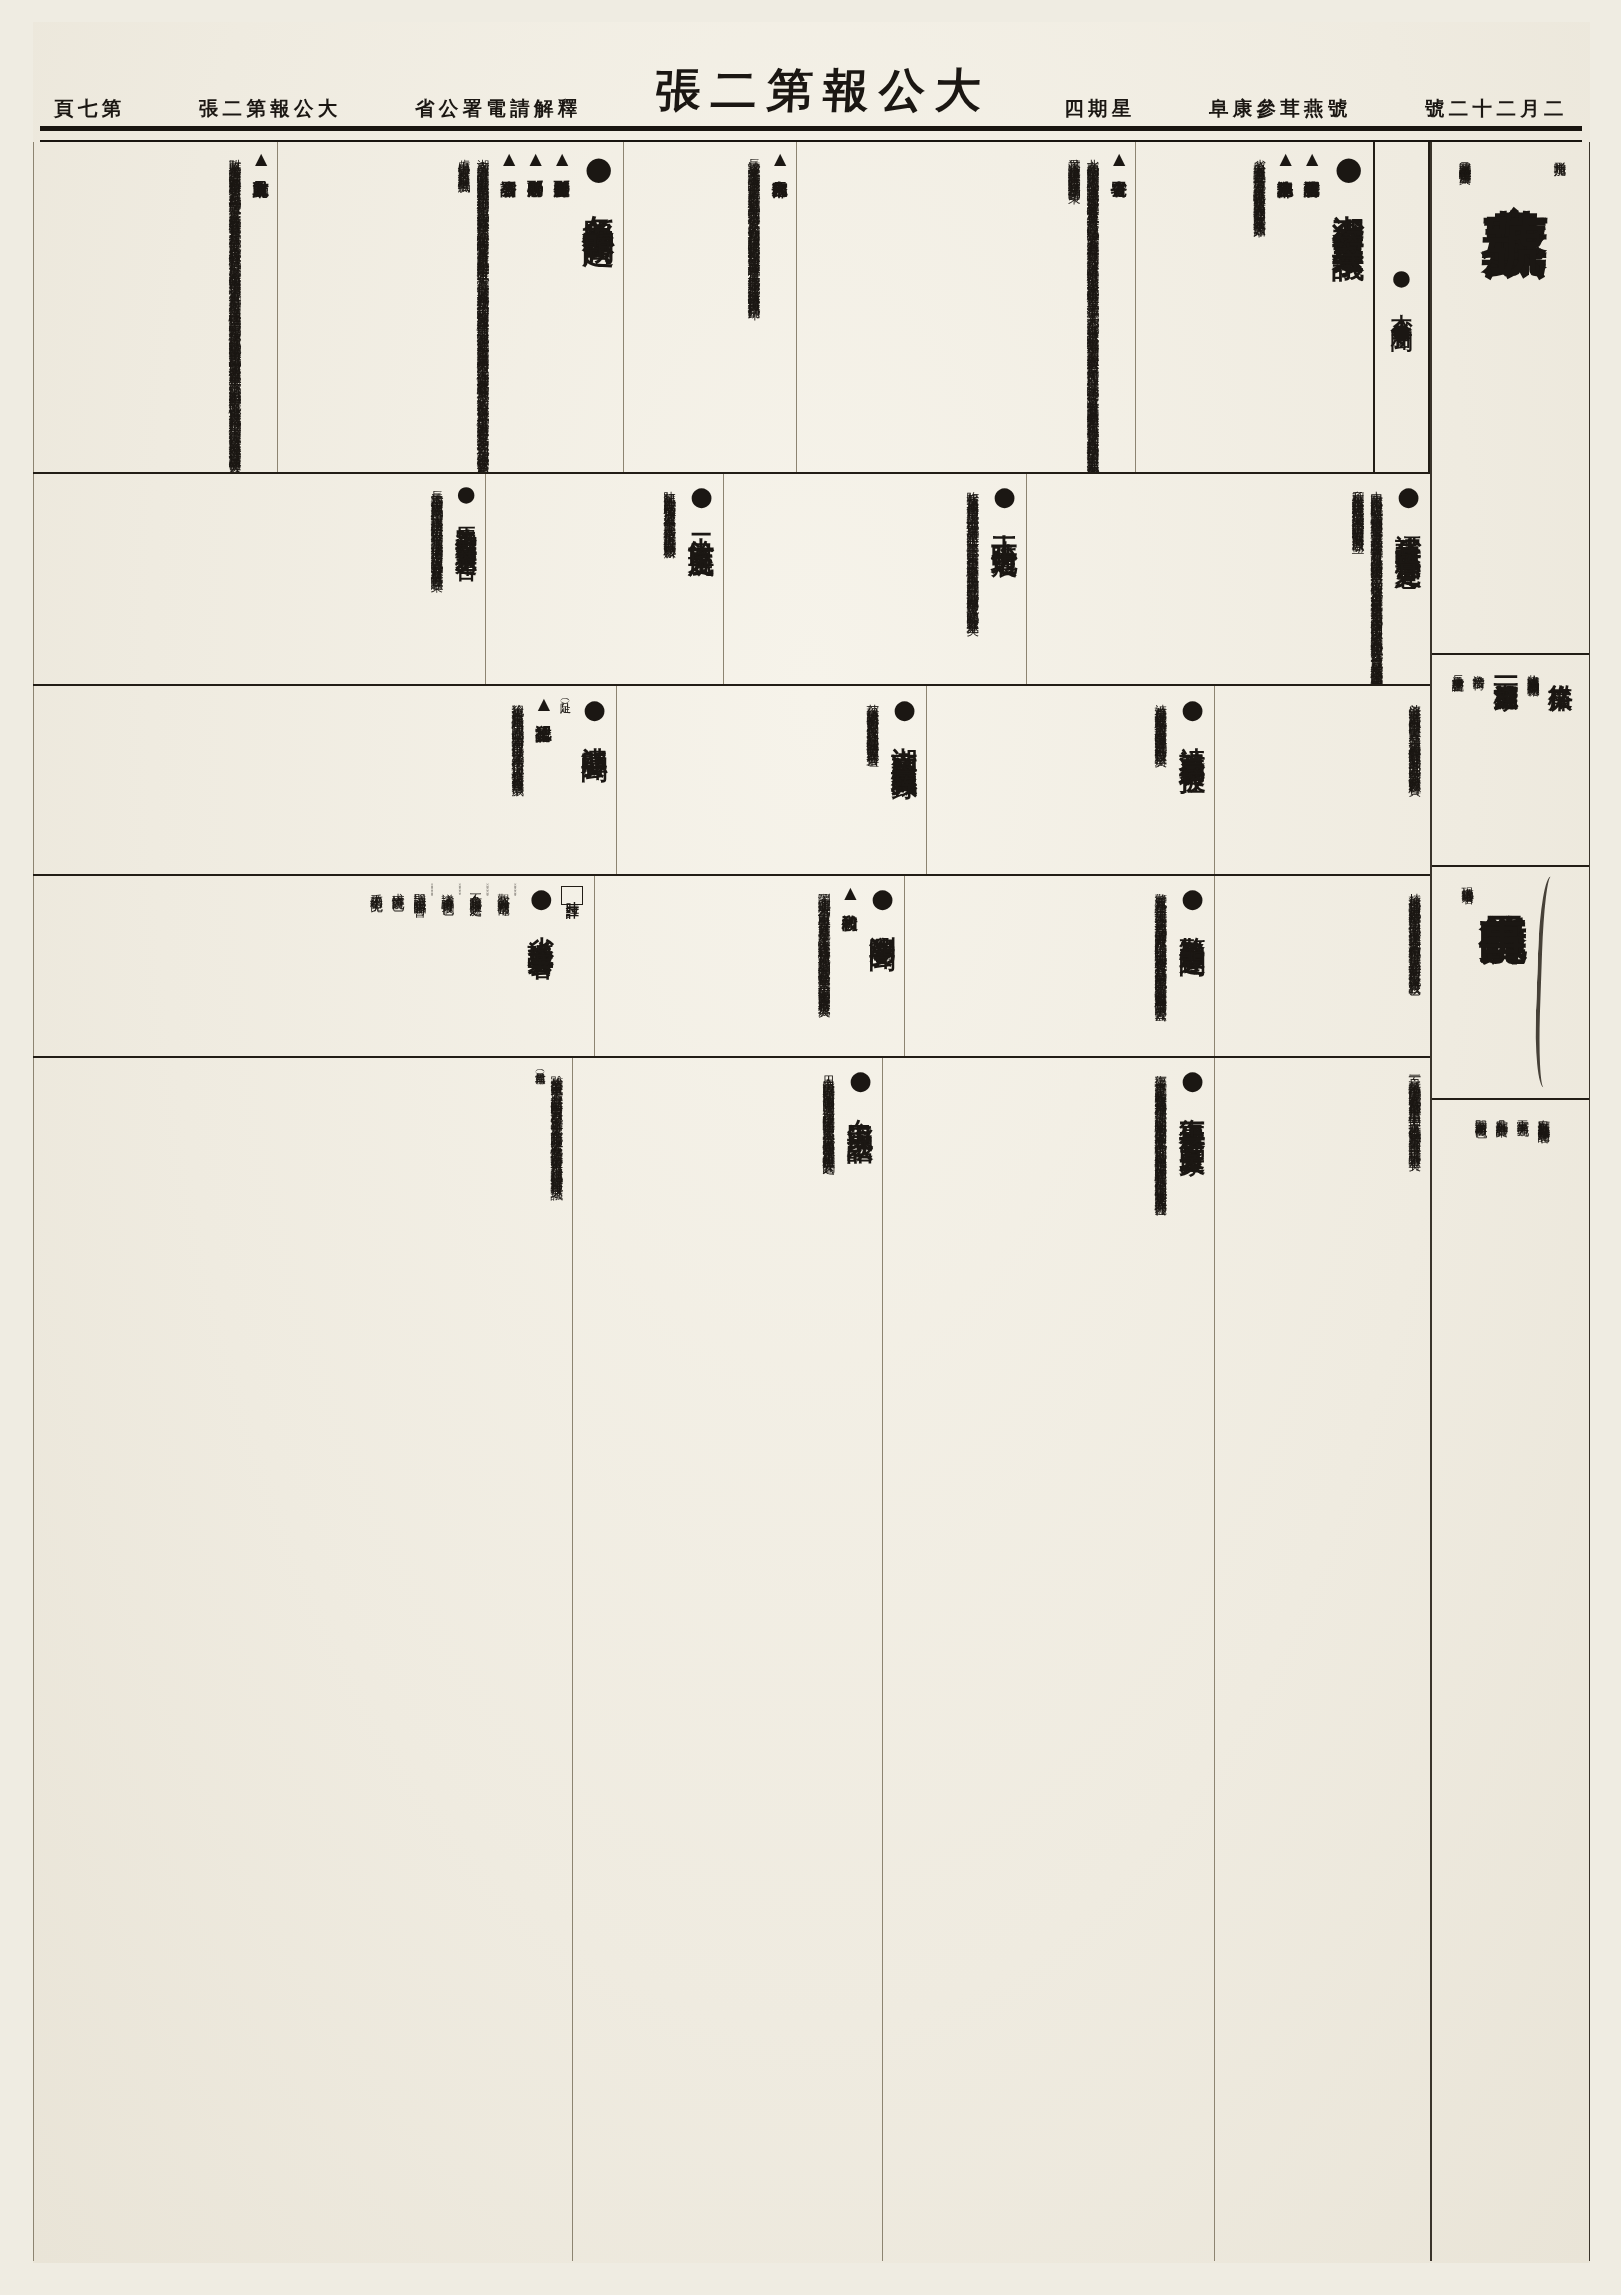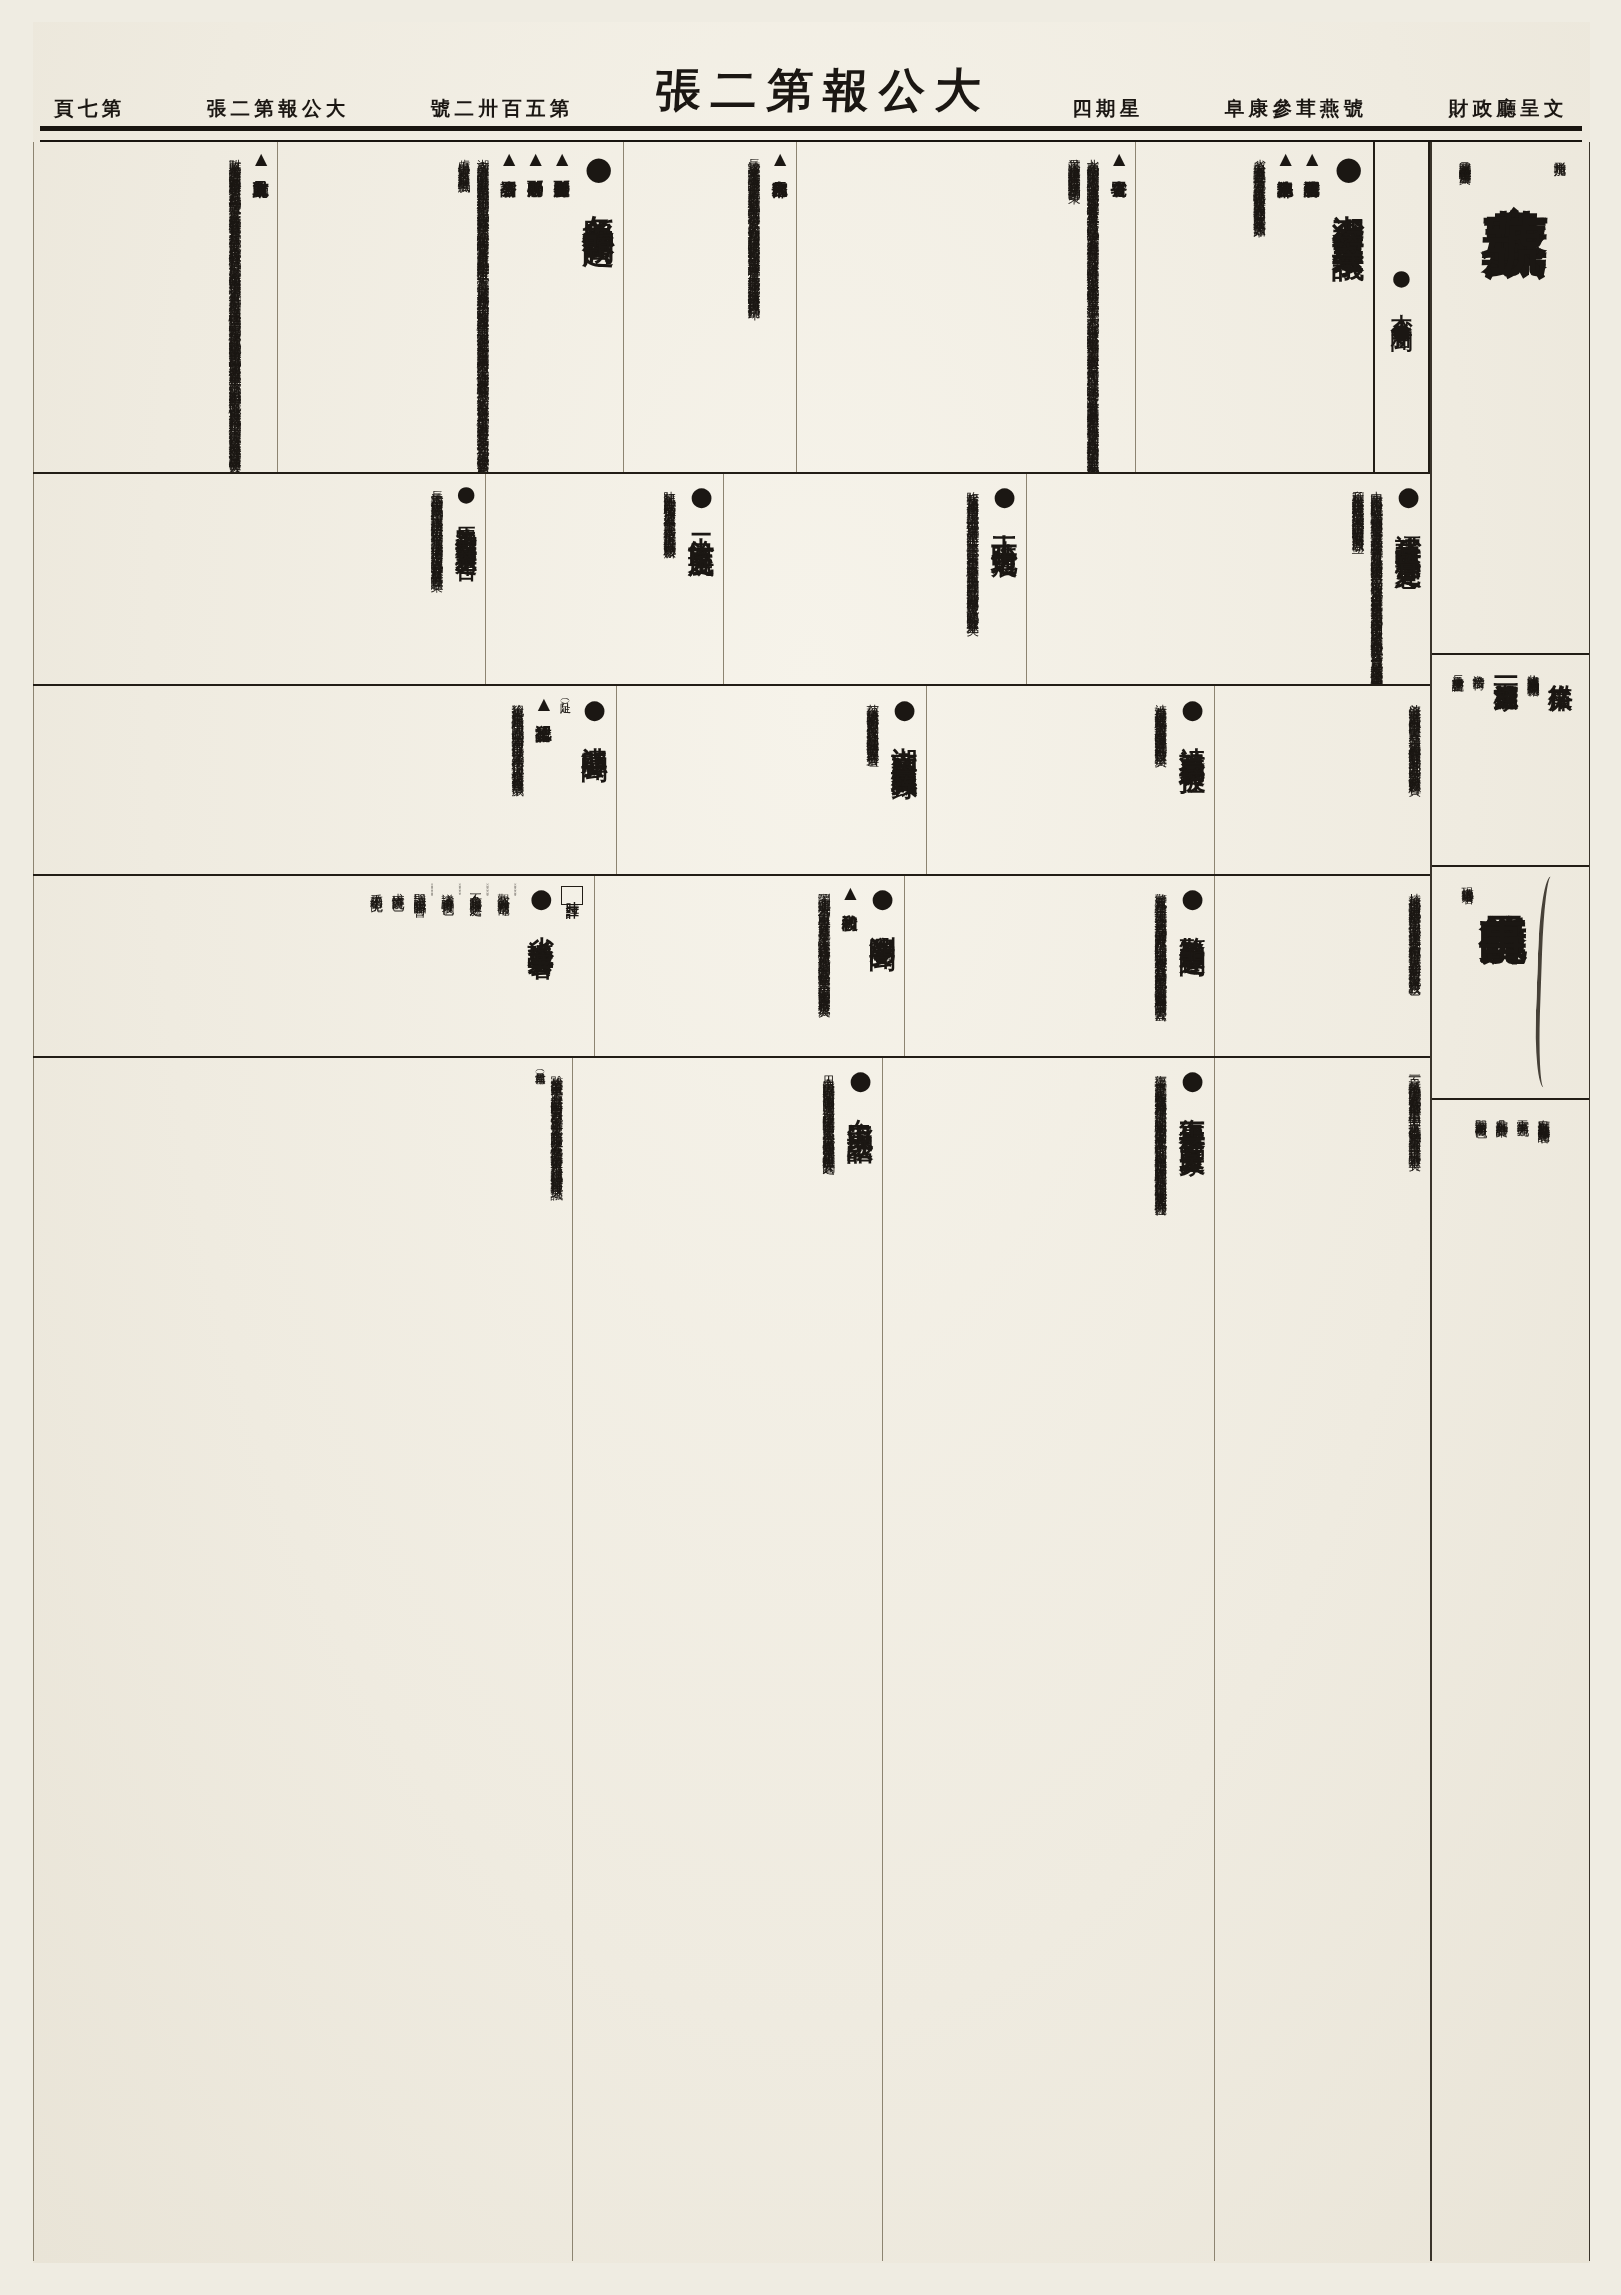--- a/index.html
+++ b/index.html
@@ -143,25 +143,25 @@
     transform:rotate(2deg) skewY(6deg);
     opacity:.85;
   }
 </style>
 </head>
 <body>
 
 <div class="sheet">
 
   <div class="masthead-row">
-    <span class="mh-item">財政廳呈文</span>
+    <span class="mh-item">號二十二月二</span>
     <span class="mh-item">阜康參茸燕號</span>
     <span class="mh-item">四期星</span>
     <span class="mh-title">張二第報公大</span>
-    <span class="mh-item">號二卅百五第</span>
+    <span class="mh-item">省公署電請解釋</span>
     <span class="mh-item">張二第報公大</span>
     <span class="mh-item">頁七第</span>
   </div>
   <div class="header-rule"></div>
 
   <div class="main">
 
     <div class="adstrip">
 
       <div class="ad" style="height:1009px">

